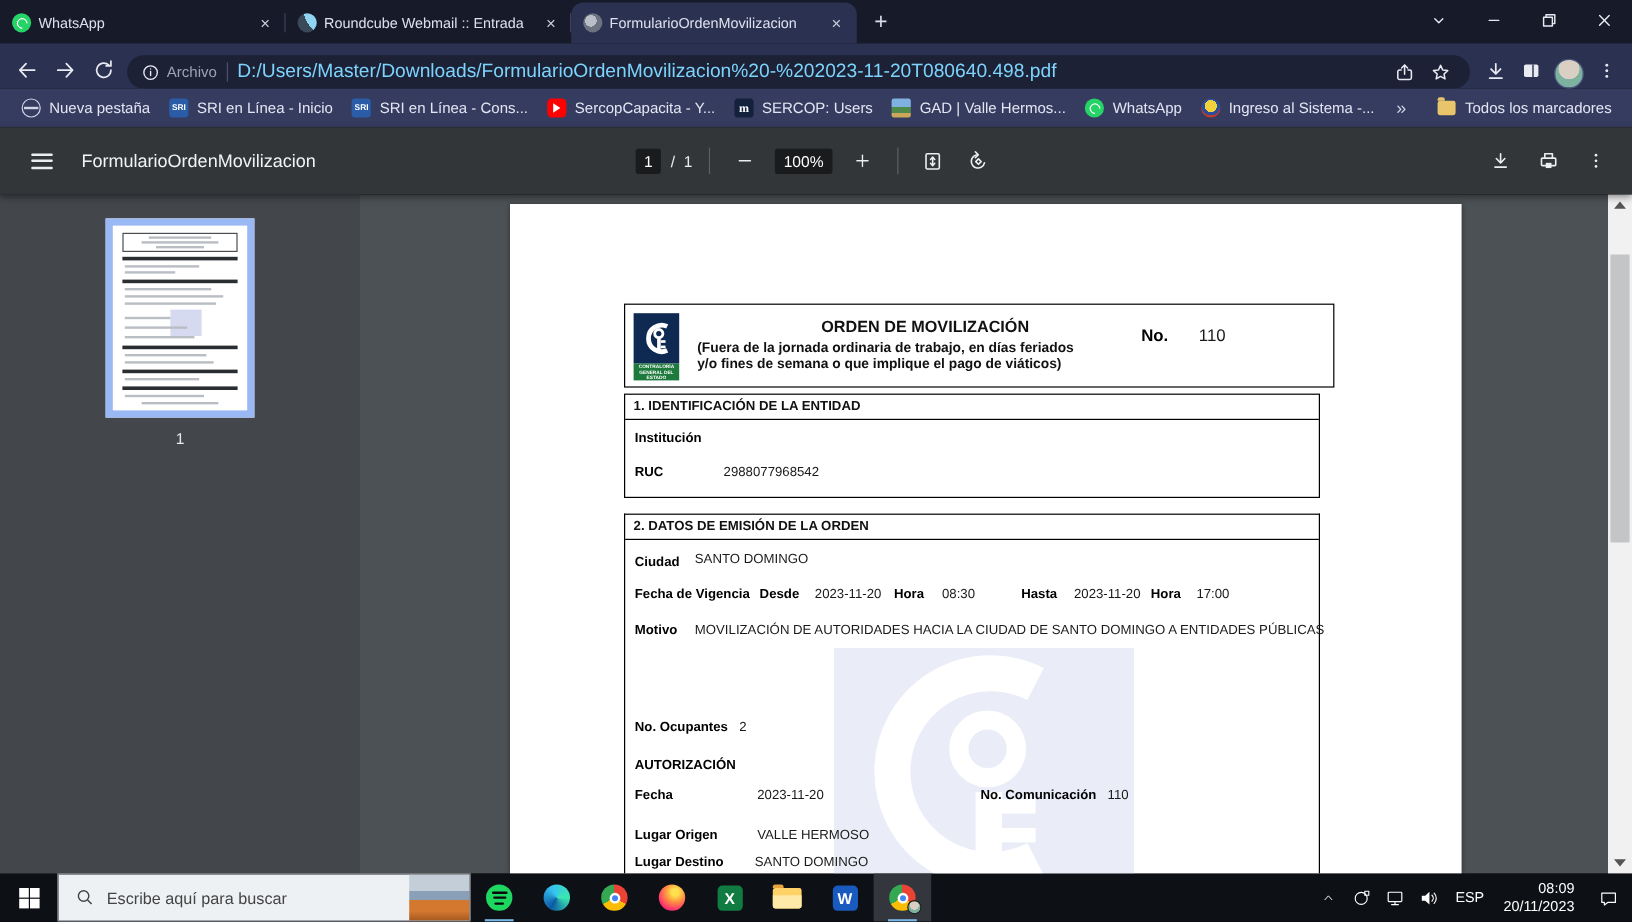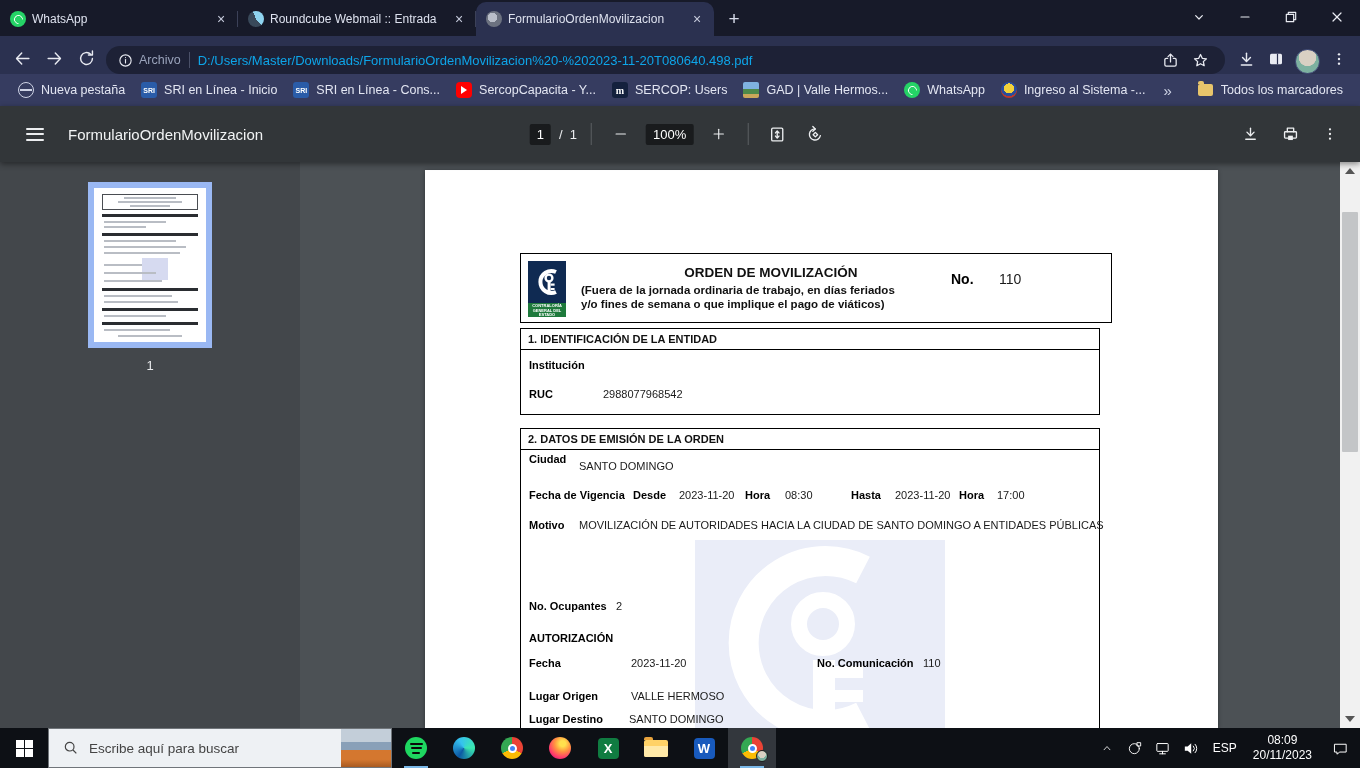--- a/index.html
+++ b/index.html
@@ -18,21 +18,21 @@
   .newtab{width:28px;height:28px;margin:0 0 3px 6px;display:flex;align-items:center;justify-content:center;color:#d8dcea;font-size:19px}
   #wincontrols{position:absolute;right:0;top:0;height:34px;display:flex;align-items:center}
   .wc{width:46px;height:34px;display:flex;align-items:center;justify-content:center}
 
   
   #toolbar{position:absolute;left:0;top:36px;width:1360px;height:38px;background:#2b3150;display:flex;align-items:flex-end}
   .navbtn{width:32px;height:32px;display:flex;align-items:center;justify-content:center;flex:none}
   #omnibox{height:28px;flex:1;margin:0 6px 0 4px;background:#1d2136;border-radius:14px;display:flex;align-items:center;padding:0 10px 0 12px;min-width:0}
   #omni-scheme{color:#9aa3bb;font-size:12.5px;margin:0 8px 0 6px}
   .vsep{width:1px;height:16px;background:#4a5068;margin:0 8px 0 0}
-  #omni-url{color:#0ea5e9;font-size:13px;white-space:nowrap;overflow:hidden;flex:1}
+  #omni-url{color:#7dd3fc;font-size:16px;white-space:nowrap;overflow:hidden;flex:1}
   .toolicon{width:30px;height:30px;display:flex;align-items:center;justify-content:center;flex:none}
   #avatar{width:25px;height:25px;border-radius:50%;background:radial-gradient(circle at 50% 32%,#d9d0c3 0 44%,#7db1a0 46%);border:1px solid #46507a;flex:none;margin:0 4px}
 
   
   #bookmarks{position:absolute;left:0;top:74px;width:1360px;height:32px;background:#363c60;display:flex;align-items:center;padding:0 10px;color:#e3e6f2;font-size:12.5px}
   .bm{display:flex;align-items:center;padding:3px 8px;border-radius:6px;white-space:nowrap}
   .bm .bmi{width:16px;height:16px;margin-right:7px;flex:none;position:relative}
   .sri{background:#2a5ca8;border-radius:3px;color:#fff;font-size:7px;font-weight:bold;display:flex;align-items:center;justify-content:center}
   .yt{background:#f00;border-radius:4px;display:flex;align-items:center;justify-content:center}
   .yt:after{content:"";border-left:6px solid #fff;border-top:4px solid transparent;border-bottom:4px solid transparent}
@@ -105,21 +105,21 @@
   #edgeball{background:conic-gradient(from 210deg,#0c59a4,#35c1f1,#3be8b0,#0c59a4)}
   #fox{background:radial-gradient(circle at 62% 30%,#ffe14d 0 14%,#ff9640 38%,#ff3b6b 68%,#b5007f 100%)}
   .folder-tb{width:24px;height:17px;background:#ffd267;border-radius:2px;position:relative}
   .folder-tb:before{content:"";position:absolute;top:-3px;left:0;width:9px;height:3px;background:#e8a33d;border-radius:2px 2px 0 0}
   .folder-tb:after{content:"";position:absolute;left:0;bottom:0;width:24px;height:11px;background:#ffe9a8;border-radius:0 0 2px 2px}
   #active-app{background:#33373d}
   #badge{position:absolute;right:8px;bottom:6px;width:12px;height:12px;border-radius:50%;background:radial-gradient(circle at 50% 35%,#d9d0c3 0 44%,#7db1a0 46%);border:1px solid #222}
   #tray{margin-left:auto;display:flex;align-items:center;height:40px}
   .trayic{width:28px;height:40px;display:flex;align-items:center;justify-content:center}
   #lang{font-size:12px;padding:0 8px}
-  #clock{font-size:12px;text-align:center;line-height:15px;padding:0 8px}
+  #clock{font-size:12px;text-align:right;line-height:15px;padding:0 8px}
   #notif{width:40px;height:40px;display:flex;align-items:center;justify-content:center}
   .ic{stroke:#e9ebf2;fill:none;stroke-width:1.8;stroke-linecap:round;stroke-linejoin:round}
   .icp{stroke:#eceef0;fill:none;stroke-width:1.7;stroke-linecap:round;stroke-linejoin:round}
   .ict{stroke:#fff;fill:none;stroke-width:1.4;stroke-linecap:round;stroke-linejoin:round}
 </style>
 </head>
 <body>
 
 <div id="screen">
 
@@ -406,21 +406,21 @@
       <div class="docbox" style="left:95px;top:158px;width:580px;height:87px">
         <div class="sechead">1. IDENTIFICACIÓN DE LA ENTIDAD</div>
         <span class="fld lbl" style="left:8px;top:30px">Institución</span>
         <span class="fld lbl" style="left:8px;top:59px">RUC</span>
         <span class="fld val" style="left:82px;top:59px">2988077968542</span>
       </div>
 
       <div class="docbox" style="left:95px;top:258px;width:580px;height:300px;border-bottom:none">
         <div class="sechead">2. DATOS DE EMISIÓN DE LA ORDEN</div>
 
-        <span class="fld lbl" style="left:8px;top:24px">Ciudad</span>
+        <span class="fld lbl" style="left:8px;top:34px">Ciudad</span>
         <span class="fld val" style="left:58px;top:31px">SANTO DOMINGO</span>
 
         <span class="fld lbl" style="left:8px;top:60px">Fecha de Vigencia</span>
         <span class="fld lbl" style="left:112px;top:60px">Desde</span>
         <span class="fld val" style="left:158px;top:60px">2023-11-20</span>
         <span class="fld lbl" style="left:224px;top:60px">Hora</span>
         <span class="fld val" style="left:264px;top:60px">08:30</span>
         <span class="fld lbl" style="left:330px;top:60px">Hasta</span>
         <span class="fld val" style="left:374px;top:60px">2023-11-20</span>
         <span class="fld lbl" style="left:438px;top:60px">Hora</span>

